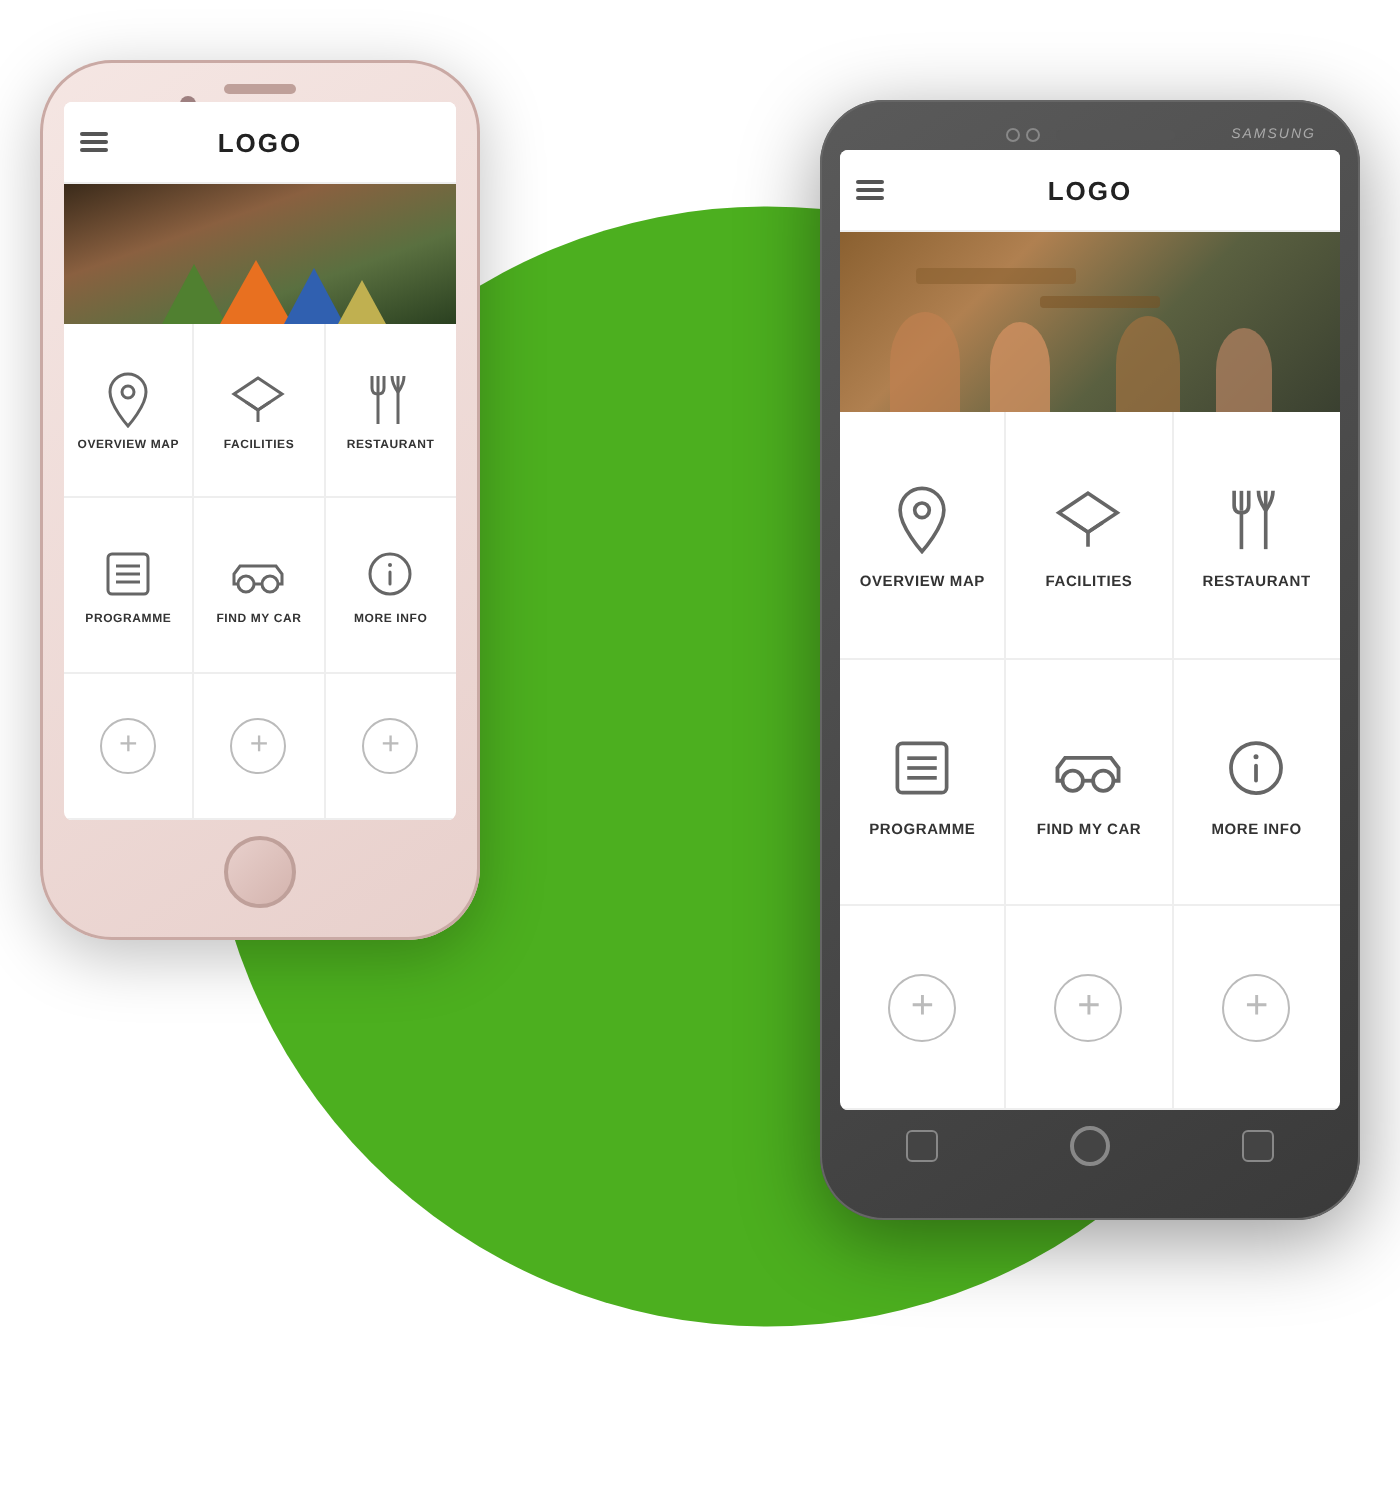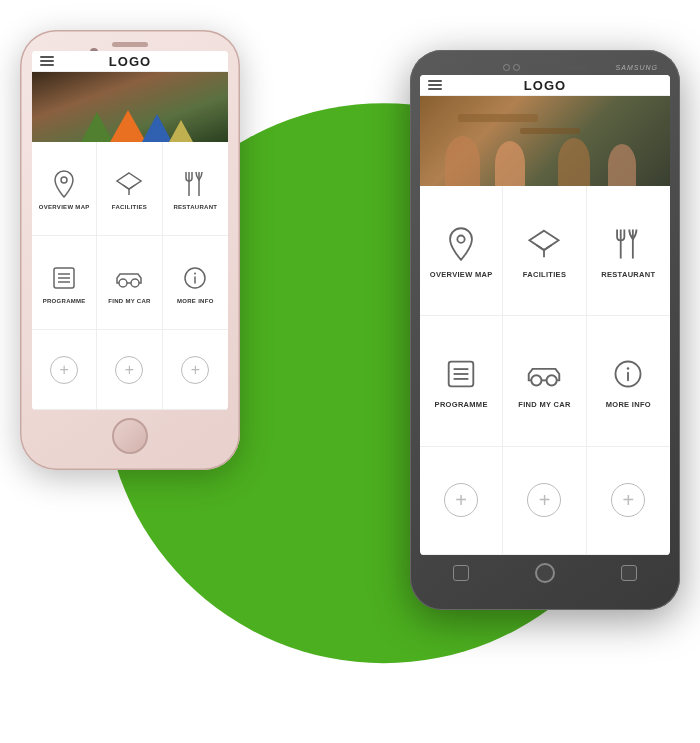--- a/index.html
+++ b/index.html
@@ -206,21 +206,21 @@
       letter-spacing: 1px;
       position: absolute;
       left: 50%;
       transform: translateX(-50%);
     }
 
     .app-header-relative {
       position: relative;
       display: flex;
       align-items: center;
-      padding: 5px 8px;
+      padding: 15px 8px;
       border-bottom: 1px solid #eee;
       background: #fff;
     }
 
     .app-banner {
       width: 100%;
       height: 70px;
       overflow: hidden;
       background: #5a4a3a;
       position: relative;

